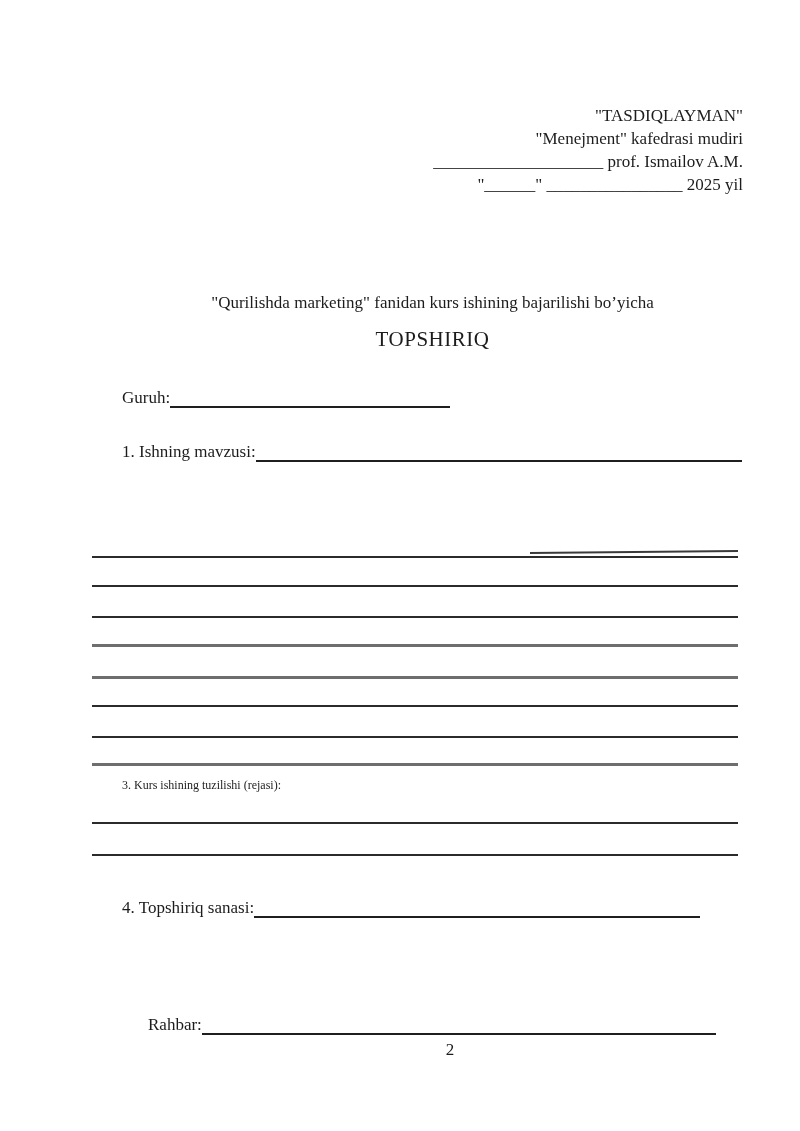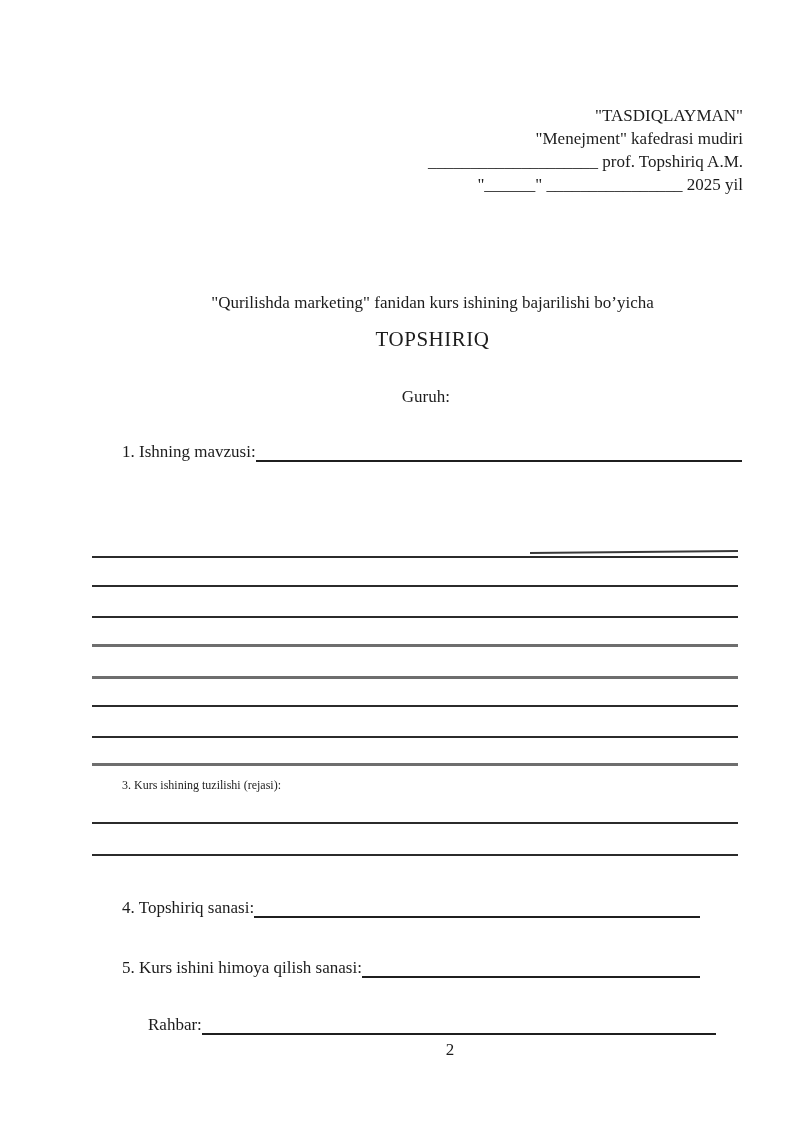--- a/index.html
+++ b/index.html
@@ -89,30 +89,30 @@
   }
 </style>
 </head>
 <body>
 
 <div class="page">
 
   <div class="approval">
     <div>"TASDIQLAYMAN"</div>
     <div>"Menejment" kafedrasi mudiri</div>
-    <div>____________________ prof. Topshiriq A.M.</div>
+    <div>____________________ prof. Ismailov A.M.</div>
     <div>"______" ________________ 2025 yil</div>
   </div>
 
   <div class="title-block">
     <div class="subtitle">"Qurilishda marketing" fanidan kurs ishining bajarilishi bo’yicha</div>
     <div class="heading">TOPSHIRIQ</div>
   </div>
 
-  <div class="row" style="left:122px; top:386px; width:328px;flex-direction:column;">
+  <div class="row" style="left:122px; top:386px; width:328px;">
     <span class="lbl">Guruh:</span>
     <span class="blank"></span>
   </div>
 
   <div class="row" style="left:122px; top:440px; width:620px;">
     <span class="lbl">1. Ishning mavzusi:</span>
     <span class="blank"></span>
   </div>
 
 
@@ -128,24 +128,20 @@
 
   <div class="section-label" style="left:122px; top:778px;">3. Kurs ishining tuzilishi (rejasi):</div>
   <div class="rule dark" style="top:822px;"></div>
   <div class="rule dark" style="top:854px;"></div>
 
   <div class="row" style="left:122px; top:896px; width:578px;">
     <span class="lbl">4. Topshiriq sanasi: </span>
     <span class="blank"></span>
   </div>
 
-  <div class="row" style="left:122px; top:956px; width:578px;">
-    <span class="lbl">5. Kurs ishini himoya qilish sanasi: </span>
-    <span class="blank"></span>
-  </div>
 
   <div class="row" style="left:148px; top:1013px; width:568px;">
     <span class="lbl">Rahbar: </span>
     <span class="blank"></span>
   </div>
 
   <div class="page-number">2</div>
 
 </div>
 

